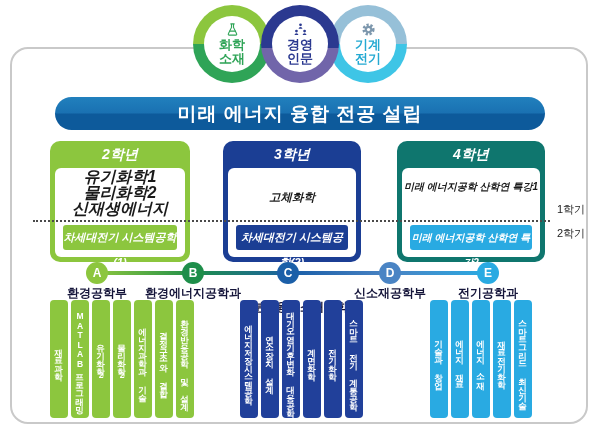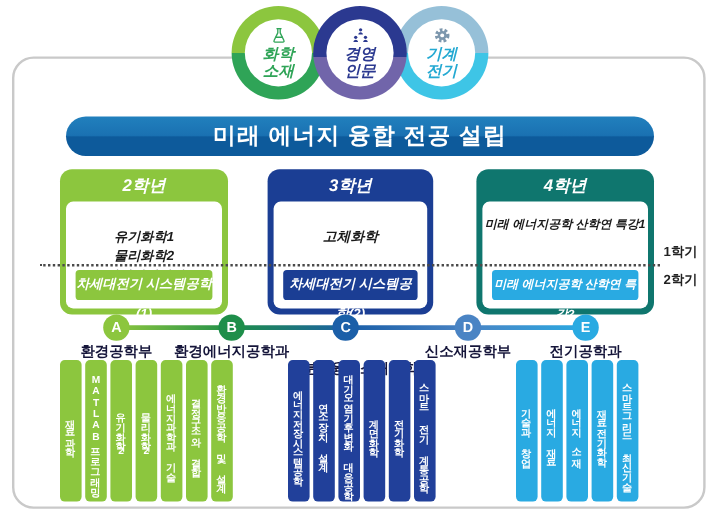--- a/index.html
+++ b/index.html
@@ -4,51 +4,51 @@
 <style>
   html,body{margin:0;padding:0;background:#fff;}
   #canvas{position:relative;width:600px;height:434px;background:#fff;overflow:hidden;
           font-family:"Liberation Sans","DejaVu Sans",sans-serif;}
   
   #frame{position:absolute;left:10px;top:47px;width:574px;height:373px;
          border:2px solid #c9c9c9;border-radius:18px;background:#fff;}
   
   .ring{position:absolute;top:5px;width:78px;height:78px;border-radius:50%;}
   .ring .inner{position:absolute;left:11px;top:11px;width:56px;height:56px;border-radius:50%;
-               background:#fff;display:flex;flex-direction:column;align-items:center;justify-content:center;font-style:italic;}
+               background:#fff;display:flex;flex-direction:column;align-items:center;justify-content:center;}
   .ring-green{left:193px;background:linear-gradient(180deg,#8cc63e 50%,#2fa457 50%);z-index:1;}
   .ring-navy{left:261px;background:linear-gradient(180deg,#2b3990 55%,#7165aa 55%);z-index:2;}
   .ring-cyan{left:329px;background:linear-gradient(180deg,#96c0d8 50%,#3ec5e6 50%);z-index:1;}
   .ring .lbl{font-size:13px;font-weight:bold;line-height:1.05;text-align:center;}
   .ring-green .lbl{color:#2fa457;} .ring-navy .lbl{color:#2b3990;} .ring-cyan .lbl{color:#24a9d2;}
   .ring svg{display:block;margin-bottom:1px;}
   
   #banner{position:absolute;left:55px;top:97px;width:490px;height:33px;border-radius:17px;
           background:linear-gradient(180deg,#2180bd 0%,#1a71b2 48%,#0d5a9b 52%,#0d5a9b 100%);
           color:#fff;font-size:19px;font-weight:bold;text-align:center;line-height:33px;letter-spacing:1px;}
   
   .ycol{position:absolute;top:141px;height:121px;border-radius:10px;font-style:italic;}
   .ycol .hdr{height:27px;line-height:27px;text-align:center;color:#fff;font-size:14px;font-weight:bold;}
   .ycol .panel{position:absolute;left:5px;right:5px;top:27px;bottom:5px;background:#fff;border-radius:6px;}
   .ycol .courses{text-align:center;color:#1a1a1a;font-weight:bold;}
   .ycol .hibox{position:absolute;left:8px;right:8px;bottom:7px;height:25px;line-height:25px;
                border-radius:3px;color:#fff;font-weight:bold;text-align:center;}
   #ycol-2{left:50px;width:140px;background:#8cc63e;}
-  #ycol-2 .courses{padding-top:22px;font-size:11px;line-height:16px;}
+  #ycol-2 .courses{padding-top:1px;font-size:16px;line-height:16px;}
   #ycol-2 .hibox{background:#8cc63e;font-size:11px;}
   #ycol-3{left:223px;width:138px;background:#1b3e94;}
   #ycol-3 .courses{padding-top:22px;font-size:11.5px;}
   #ycol-3 .hibox{background:#1b3e94;font-size:11px;}
   #ycol-4{left:397px;width:148px;background:#0f766e;}
   #ycol-4 .courses{padding-top:12px;font-size:10px;}
   #ycol-4 .hibox{background:#29aae2;font-size:10px;}
   
   #dotline{position:absolute;left:33px;top:220px;width:517px;height:0;
            border-top:2px dotted #4a4a4a;z-index:5;}
-  .sem{position:absolute;left:553px;width:36px;font-size:11px;font-weight:bold;color:#222;z-index:5;}
+  .sem{position:absolute;left:553px;width:36px;font-size:11px;font-weight:normal;color:#222;z-index:5;text-align:center;}
   #sem1{top:202px;} #sem2{top:226px;}
   
   #tline{position:absolute;left:97px;top:271px;width:392px;height:4px;border-radius:2px;
          background:linear-gradient(90deg,#8cc63e 0%,#1e8e4a 25%,#1b5fa8 50%,#4a84c4 75%,#29aae2 100%);}
   .tnode{position:absolute;top:262px;width:22px;height:22px;border-radius:50%;z-index:4;
          color:#fff;font-size:12px;font-weight:bold;text-align:center;line-height:22px;}
   .dept{position:absolute;top:285px;transform:translateX(-50%);white-space:nowrap;
         font-size:12px;font-weight:bold;color:#15153a;}
   
   .vgroup{position:absolute;top:300px;display:flex;gap:3px;}

